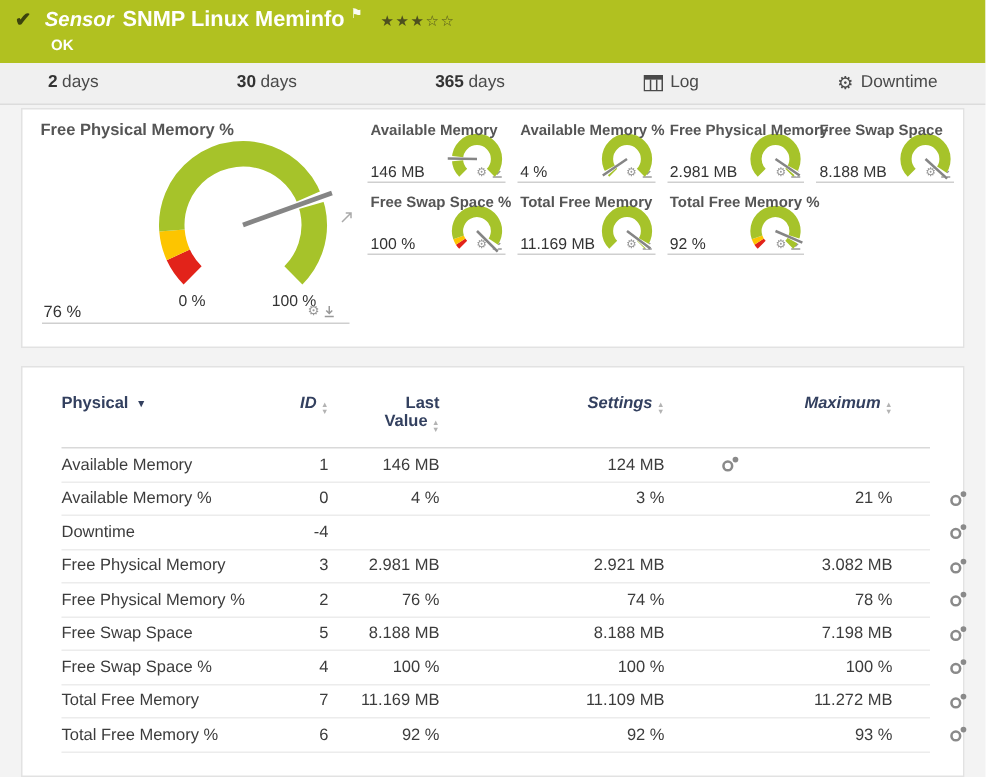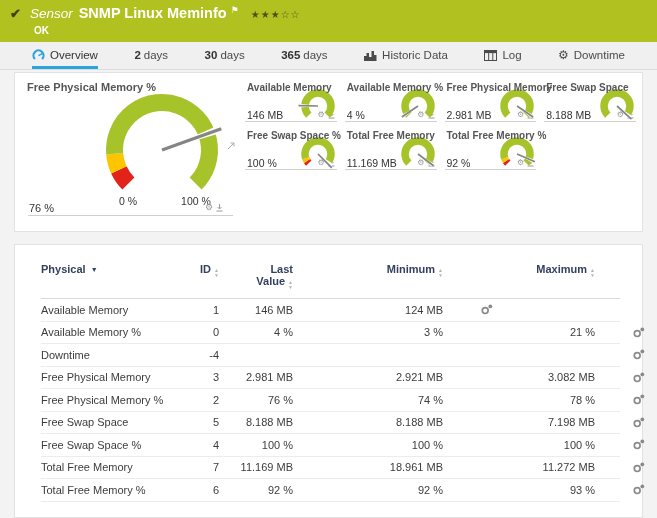--- a/index.html
+++ b/index.html
@@ -8,21 +8,21 @@
   }
   *{box-sizing:border-box; margin:0; padding:0;}
   html,body{width:657px; height:518px; overflow:hidden;}
   body{font-family:"Liberation Sans", sans-serif; background:#f3f3f3; position:relative;}
   #app{position:absolute; inset:0;}
 
   
   .hdr{position:absolute; left:0; top:0; width:657px; height:42px; background:var(--c-bar);}
   .hdr-line1{position:absolute; left:10px; top:5px; display:flex; align-items:baseline;}
   .hdr-check{color:rgba(40,45,10,0.85); font-size:13px; font-weight:bold; margin-right:9px;}
-  .hdr-kind{color:#fff; font-style:italic; font-size:13.5px;}
+  .hdr-kind{color:#fff; font-style:italic; font-size:13.5px;font-weight:bold;}
   .hdr-title{color:#fff; font-weight:bold; font-size:14.5px; margin-left:6px;}
   .hdr-flag{color:rgba(255,255,255,0.95); font-size:9px; margin-left:4px; position:relative; top:-5px;}
   .hdr-stars{color:rgba(60,60,30,0.85); font-size:10px; letter-spacing:1px; margin-left:12px; cursor:pointer;}
   .hdr-status{position:absolute; left:34px; top:25px; color:#fff; font-size:10px; font-weight:bold;}
 
   
   .tabbar{position:absolute; left:0; top:42px; width:657px; height:28px; background:#f0f0f0;
           border-bottom:1px solid #dcdcdc; display:flex; align-items:stretch;
           justify-content:space-between; padding:0 32px;}
   .tab{display:flex; align-items:center; gap:5px; font-size:11.5px; color:#4a4a4a;
@@ -57,21 +57,21 @@
   .mini-tile .tile-icons{right:8px; top:29px;}
   .mini-tile .underline{left:2px; right:6px; top:39px;}
 
   
   #panel-table{left:14px; top:244px; width:629px; height:274px;}
   .tbl{margin:18px 22px 0 26px;}
   .trow{display:grid; grid-template-columns:132px 46px 74px 150px 152px 1fr; align-items:center;}
   .thead{padding-bottom:9px; border-bottom:1px solid #d9d9d9; color:var(--c-navy);
          font-size:11px; font-weight:bold; align-items:start;}
   .th{cursor:pointer;}
-  .th-r{text-align:right;}
+  .th-r{text-align:right;font-style:italic;}
   .th-lastvalue{width:52px; justify-self:end; text-align:right;}
   .caret{font-size:7px; color:var(--c-navy); margin-left:5px; vertical-align:1px;}
   .sort{display:inline-flex; flex-direction:column; font-size:5px; line-height:4.5px;
         color:#b3b3b3; margin-left:3px; vertical-align:1px;}
   .tbody .trow{height:22.5px; border-bottom:1px solid var(--c-rowline); font-size:11px; color:#3c3c3c;}
   .td-r{text-align:right;}
   .td-channel{cursor:pointer;}
   .td-icon{display:flex; justify-content:flex-start; padding-left:38px;}
   .wrench{cursor:pointer; display:inline-flex;}
 </style>
@@ -85,45 +85,28 @@
       <span class="hdr-check">✔</span>
       <span class="hdr-kind">Sensor</span>
       <span class="hdr-title">SNMP Linux Meminfo</span>
       <span class="hdr-flag">⚑</span>
       <span class="hdr-stars" id="stars">★★★☆☆</span>
     </div>
     <div class="hdr-status">OK</div>
   </div>
 
   <div class="tabbar" id="tabbar">
-      <div class="tab active">
-        <span class="ticon">
-          <svg width="13" height="13" viewBox="0 0 14 14">
-            <path d="M3.18 10.82 A5.4 5.4 0 1 1 10.82 10.82" fill="none" stroke="#2ba3dc" stroke-width="2.4"></path>
-            <line x1="7" y1="7.2" x2="11.6" y2="4.6" stroke="#2ba3dc" stroke-width="1.5"></line>
-          </svg>
-        </span>
-        <span>Overview</span>
-      </div>
       <div class="tab">
         <span><span class="num">2</span><span>days</span></span>
       </div>
       <div class="tab">
         <span><span class="num">30</span><span>days</span></span>
       </div>
       <div class="tab">
         <span><span class="num">365</span><span>days</span></span>
-      </div>
-      <div class="tab">
-        <span class="ticon">
-          <svg width="13" height="11" viewBox="0 0 13 11">
-            <path d="M0 11 V6 H2.5 V3 H5 V7 H7.5 V1 H10 V5 H12.5 V11 Z" fill="#4a4a4a"></path>
-          </svg>
-        </span>
-        <span>Historic Data</span>
       </div>
       <div class="tab">
         <span class="ticon">
           <svg width="13" height="11" viewBox="0 0 13 11">
             <rect x="0.5" y="0.5" width="12" height="10" fill="none" stroke="#4a4a4a"></rect>
             <rect x="0.5" y="0.5" width="12" height="2.6" fill="#4a4a4a"></rect>
             <line x1="4.7" y1="3" x2="4.7" y2="10.5" stroke="#4a4a4a"></line>
             <line x1="8.8" y1="3" x2="8.8" y2="10.5" stroke="#4a4a4a"></line>
           </svg>
         </span>
@@ -311,21 +294,21 @@
               <span>▼</span>
             </span>
         </div>
         <div class="th th-lastvalue">
           <span>Last Value</span><span class="sort">
               <span>▲</span>
               <span>▼</span>
             </span>
         </div>
         <div class="th th-r">
-          <span>Minimum</span><span class="sort">
+          <span>Settings</span><span class="sort">
               <span>▲</span>
               <span>▼</span>
             </span>
         </div>
         <div class="th th-r">
           <span>Maximum</span><span class="sort">
               <span>▲</span>
               <span>▼</span>
             </span>
         </div>
@@ -433,21 +416,21 @@
                   <circle cx="4.2" cy="6.6" r="2.9" fill="none" stroke="#8a8a8a" stroke-width="1.7"></circle>
                   <circle cx="9.3" cy="2.4" r="1.9" fill="#8a8a8a"></circle>
                 </svg>
               </span>
             </div>
           </div>
           <div class="trow">
             <div class="td-channel">Total Free Memory</div>
             <div class="td-r">7</div>
             <div class="td-r">11.169 MB</div>
-            <div class="td-r">18.961 MB</div>
+            <div class="td-r">11.109 MB</div>
             <div class="td-r">11.272 MB</div>
             <div class="td-icon">
               <span class="wrench">
                 <svg width="12" height="11" viewBox="0 0 12 11">
                   <circle cx="4.2" cy="6.6" r="2.9" fill="none" stroke="#8a8a8a" stroke-width="1.7"></circle>
                   <circle cx="9.3" cy="2.4" r="1.9" fill="#8a8a8a"></circle>
                 </svg>
               </span>
             </div>
           </div>

